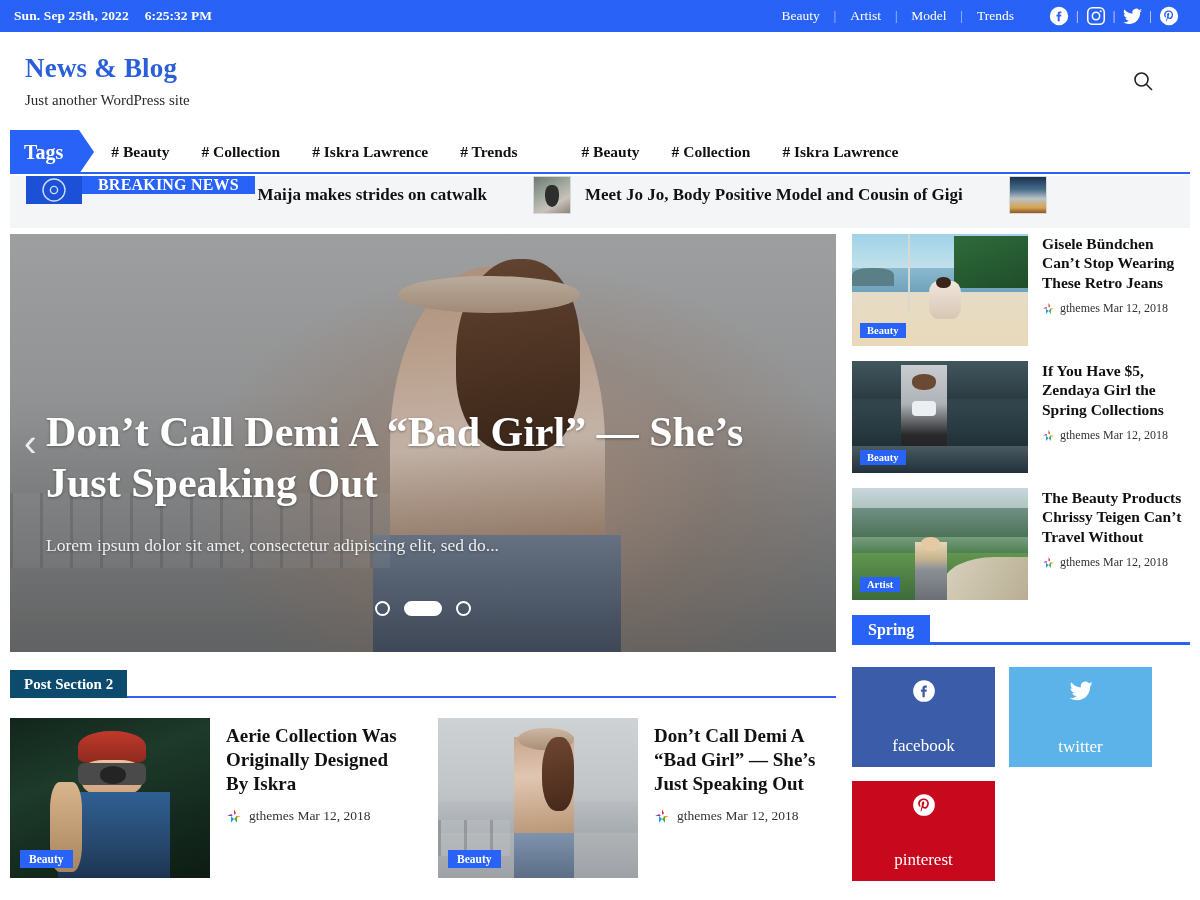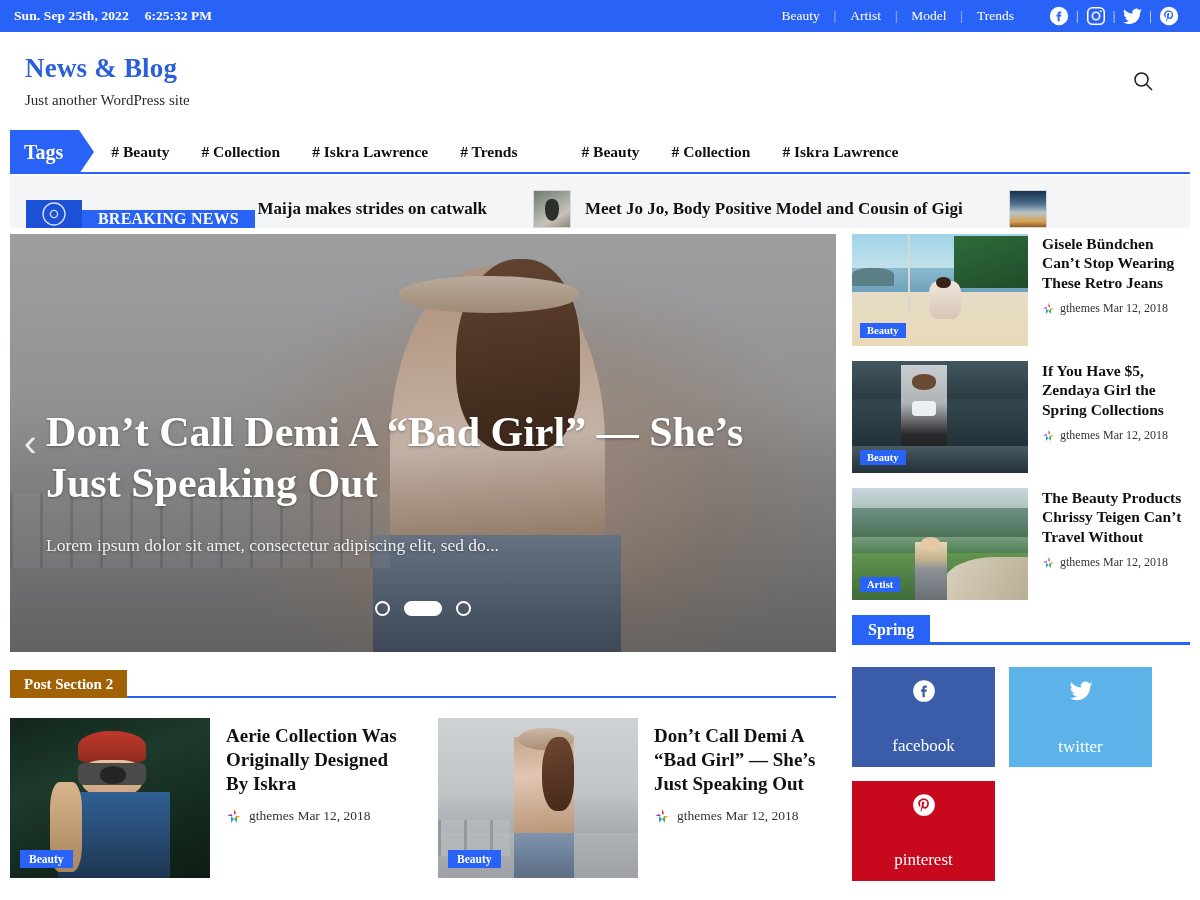--- a/index.html
+++ b/index.html
@@ -71,21 +71,21 @@
   }
   .tags-list { display: flex; align-items: center; padding-left: 32px; flex: 1; overflow: hidden; }
   .tags-list a {
     color: #111; text-decoration: none; font-weight: bold; font-size: 15.5px;
     white-space: nowrap; margin-right: 32px;
   }
 
   
   .ticker {
     height: 52px; margin: 2px 10px 0 10px; background: #f4f5f7;
-    display: flex; align-items: flex-end; overflow: hidden; position: relative; padding-left: 16px;
+    display: flex; align-items: flex-start; overflow: hidden; position: relative; padding-left: 16px;
   }
   .ticker-icon {
     width: 56px; background: #1c50d6; display: flex; align-items: center; justify-content: center;
     flex: none;
   }
   .ticker-label {
     background: #2962f6; color: #fff; font-weight: bold; font-size: 16px;
     display: flex; align-items: center; padding: 0 16px; flex: none; letter-spacing: .2px;
   }
   .ticker-items { display: flex; align-items: center; flex: 1; overflow: hidden; }
@@ -135,21 +135,21 @@
     border: 2px solid #fff; background: transparent; cursor: pointer;
   }
   .dot.active { width: 38px; border-radius: 9px; background: #fff; }
 
   
   .sec-head { margin-top: 18px; position: relative; height: 28px; }
   .sec-head::after {
     content:""; position:absolute; left:0; right:0; bottom:0; height:2px; background:#2962f6;
   }
   .sec-tab {
-    display: inline-flex; align-items: center; height: 28px; background: #a16207;
+    display: inline-flex; align-items: center; height: 28px; background: #0c4a6e;
     color: #fff; font-weight: bold; font-size: 15px; padding: 0 14px; position: relative; z-index: 2;
   }
 
   
   .posts { display: flex; gap: 30px; margin-top: 20px; }
   .post { display: flex; gap: 16px; width: 398px; }
   .post-thumb {
     width: 200px; height: 160px; flex: none; position: relative; overflow: hidden;
   }
   .badge {

